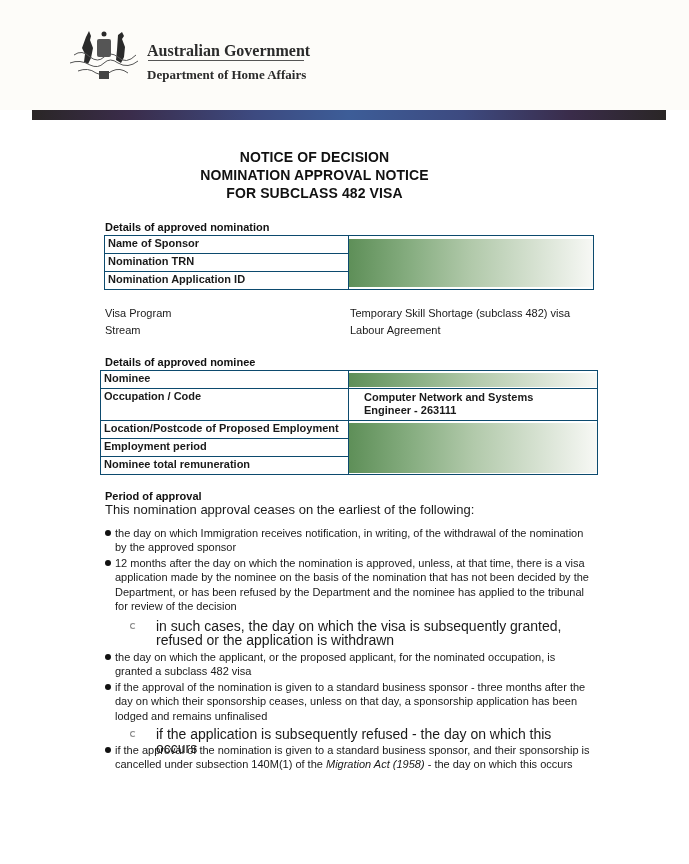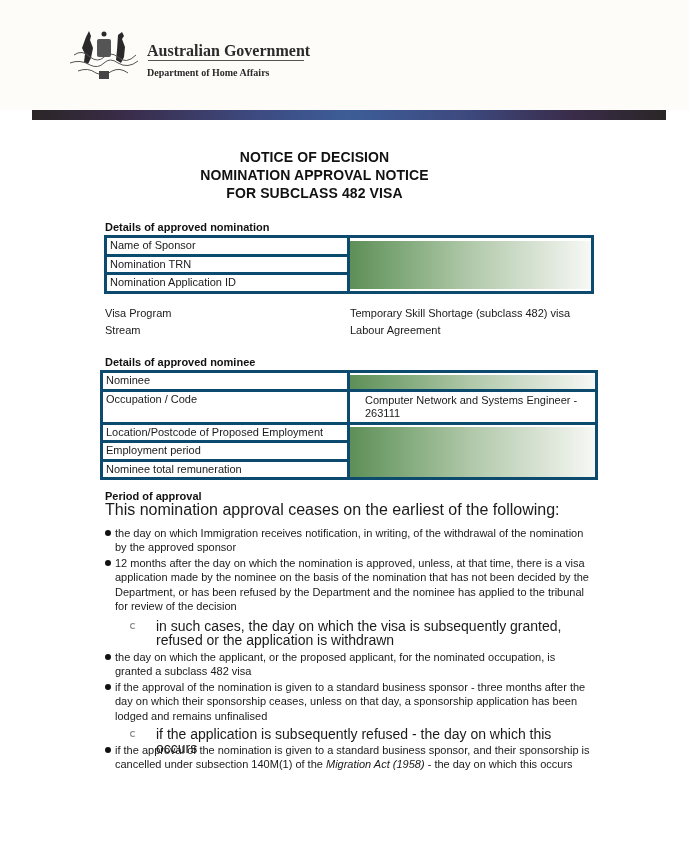--- a/index.html
+++ b/index.html
@@ -3,40 +3,40 @@
 <meta charset="utf-8">
 <style>
   * { box-sizing: border-box; margin: 0; padding: 0; }
   html, body { width: 689px; height: 864px; background: #ffffff; overflow: hidden; }
   body { font-family: "Liberation Sans", sans-serif; color: #1a1a1a; position: relative; }
 
   .header-area { position: absolute; left: 0; top: 0; width: 689px; height: 110px; background: #fdfcf9; }
   .crest { position: absolute; left: 66px; top: 29px; width: 76px; height: 54px; }
   .gov-text { position: absolute; left: 147px; top: 42px; font-family: "Liberation Serif", serif; font-weight: bold; font-size: 16px; color: #2b2b2b; }
   .gov-rule { position: absolute; left: 148px; top: 60px; width: 156px; height: 1px; background: #555; }
-  .dept-text { position: absolute; left: 147px; top: 67px; font-family: "Liberation Serif", serif; font-weight: bold; font-size: 10px; color: #2b2b2b; }
+  .dept-text { position: absolute; left: 147px; top: 67px; font-family: "Liberation Serif", serif; font-weight: bold; font-size: 13px; color: #2b2b2b; }
 
   .band { position: absolute; left: 32px; top: 110px; width: 634px; height: 10px;
     background: linear-gradient(90deg, #2a2626 0%, #3a2c4a 15%, #3d4a80 35%, #3d5d98 50%, #3d4a80 68%, #3a2c4a 85%, #2a2626 100%); }
 
   .title { position: absolute; left: 0; width: 629px; text-align: center; font-weight: bold; font-size: 14px; color: #111; letter-spacing: 0.1px; }
 
   .section-head { position: absolute; left: 105px; font-weight: bold; font-size: 11px; color: #111; }
 
   table.grid { position: absolute; border-collapse: collapse; font-size: 11px; color: #1a1a1a; }
-  table.grid td { border: 3px solid #0c4a6e; padding: 1px 3px; vertical-align: top; }
+  table.grid td { border: 1px solid #0c4a6e; padding: 1px 3px; vertical-align: top; font-weight: bold; }
   table.grid td.label { width: 244px; }
   table.grid td.val { width: 245px; padding: 2px 15px; }
   .redact { background: linear-gradient(90deg, #5e8f58 0%, #86ad80 25%, #b1c9aa 50%, #d4e0cf 75%, #f7f8f5 100%); }
   td.redact-cell { padding: 0 !important; }
   td.redact-cell .redact { position: relative; }
 
   .kv { position: absolute; font-size: 11px; color: #1a1a1a; }
 
-  .para { position: absolute; left: 105px; font-size: 16px; color: #1a1a1a; line-height: 14px; }
+  .para { position: absolute; left: 105px; font-size: 13px; color: #1a1a1a; line-height: 14px; }
   .bullet-row { position: absolute; left: 105px; width: 490px; font-size: 11px; line-height: 14.3px; color: #1a1a1a; }
   .bullet-row .dot { position: absolute; left: 0; top: 4px; width: 6px; height: 6px; border-radius: 50%; background: #111; }
   .bullet-row .text { margin-left: 10px; }
   .sub-row { position: absolute; left: 130px; width: 465px; font-size: 14px; line-height: 14.3px; color: #1a1a1a; }
   .sub-row .circ { position: absolute; left: 0; top: 4px; width: 6px; height: 6px; border-radius: 50%; border: 1.2px solid #888; border-right-color: transparent; }
   .sub-row .text { margin-left: 26px; }
 </style>
 </head>
 <body>
 

